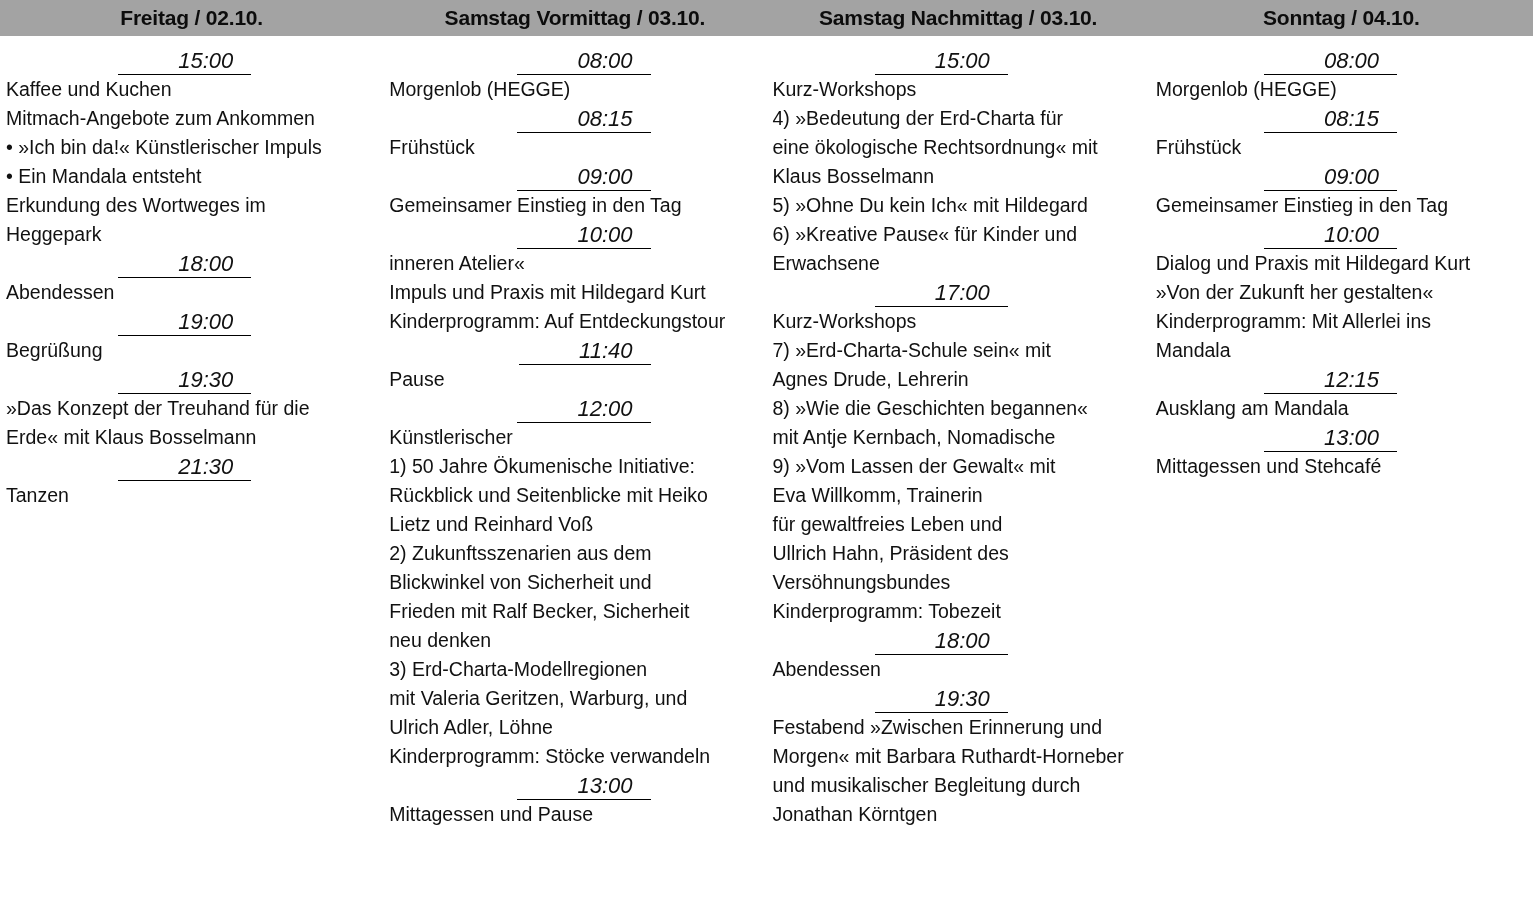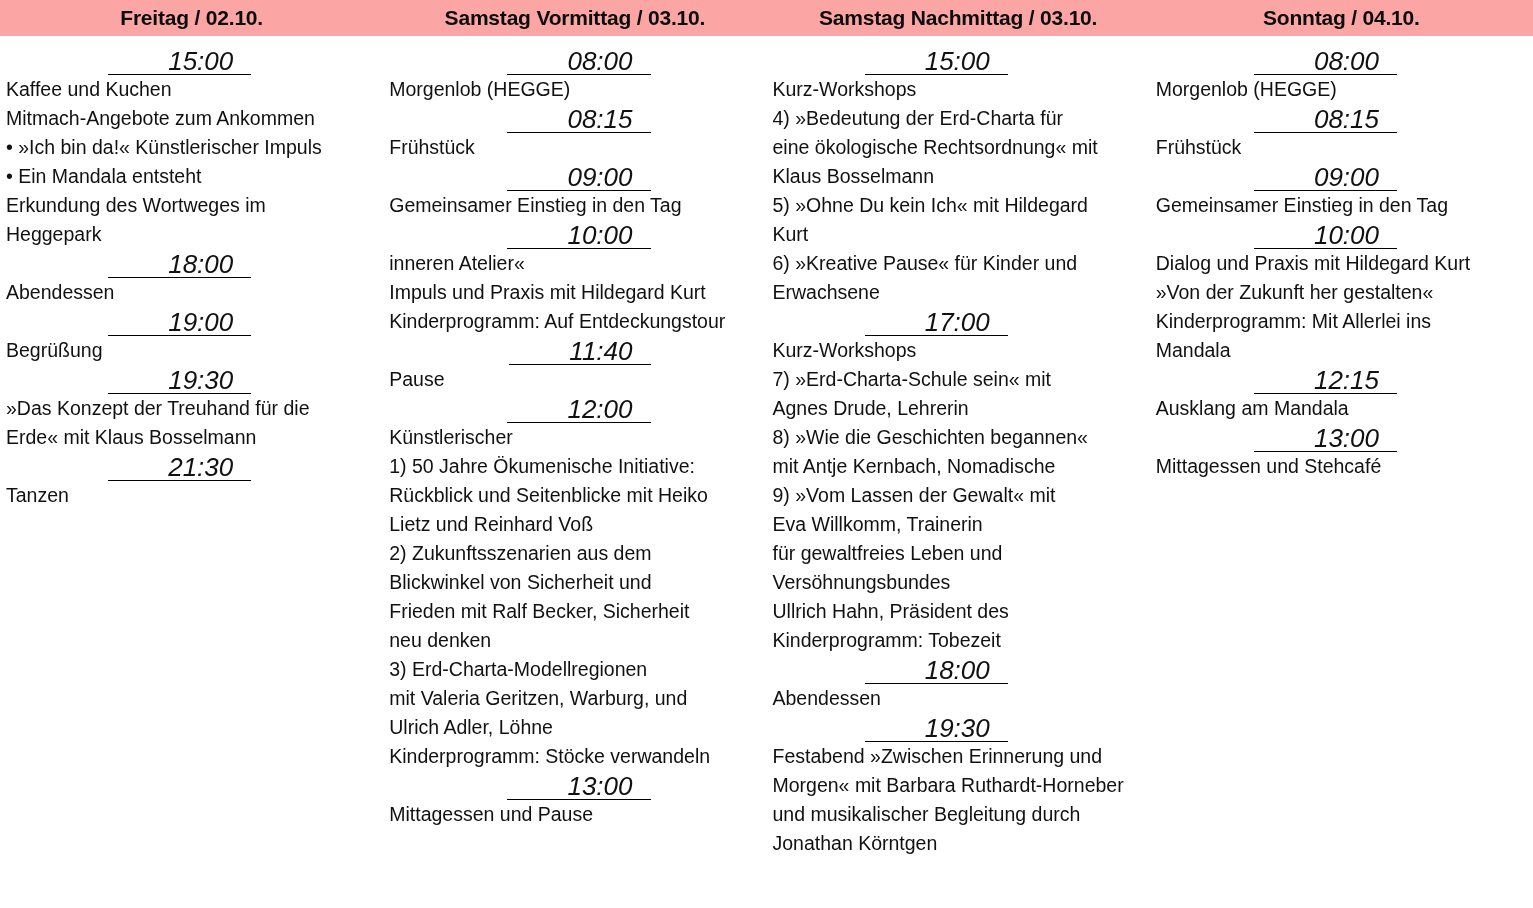--- a/index.html
+++ b/index.html
@@ -21,21 +21,21 @@
     height: 908px;
     position: relative;
     box-sizing: border-box;
   }
 
   
   .header-band {
     display: flex;
     width: 100%;
     height: 36px;
-    background: #fca5a5;
+    background: #a3a3a3;
     align-items: center;
   }
   .header-cell {
     flex: 0 0 383.25px;
     width: 383.25px;
     text-align: center;
     font-weight: bold;
     font-size: 21px;
     letter-spacing: -0.2px;
     color: #0c0c0c;
@@ -73,21 +73,21 @@
     padding-right: 128px;
     box-sizing: border-box;
   }
   .col-1 .time-row { padding-right: 128px; }
   .col-2 .time-row { padding-right: 112px; }
   .col-3 .time-row { padding-right: 138px; }
   .col-4 .time-row { padding-right: 132px; }
 
   .time-label {
     font-style: italic;
-    font-size: 26px;
+    font-size: 22px;
     line-height: 22px;
     color: #111111;
     border-bottom: 1.6px solid #000000;
     padding: 0 18px 2px 60px;
     text-align: center;
     display: inline-block;
     box-sizing: border-box;
     white-space: nowrap;
   }
 
@@ -195,36 +195,35 @@
     <div class="day-column col-3">
       <div class="col-inner">
           <div class="time-row">
             <div class="time-label">15:00</div>
           </div>
           <div class="event-line">Kurz-Workshops</div>
           <div class="event-line">4) »Bedeutung der Erd-Charta für</div>
           <div class="event-line">eine ökologische Rechtsordnung« mit</div>
           <div class="event-line">Klaus Bosselmann</div>
           <div class="event-line">5) »Ohne Du kein Ich« mit Hildegard</div>
-          <div class="event-line">Kurt</div>
           <div class="event-line">6) »Kreative Pause« für Kinder und</div>
           <div class="event-line">Erwachsene</div>
           <div class="time-row">
             <div class="time-label">17:00</div>
           </div>
           <div class="event-line">Kurz-Workshops</div>
           <div class="event-line">7) »Erd-Charta-Schule sein« mit</div>
           <div class="event-line">Agnes Drude, Lehrerin</div>
           <div class="event-line">8) »Wie die Geschichten begannen«</div>
           <div class="event-line">mit Antje Kernbach, Nomadische</div>
           <div class="event-line">9) »Vom Lassen der Gewalt« mit</div>
           <div class="event-line">Eva Willkomm, Trainerin</div>
           <div class="event-line">für gewaltfreies Leben und</div>
+          <div class="event-line">Ullrich Hahn, Präsident des</div>
           <div class="event-line">Versöhnungsbundes</div>
-          <div class="event-line">Ullrich Hahn, Präsident des</div>
           <div class="event-line">Kinderprogramm: Tobezeit</div>
           <div class="time-row">
             <div class="time-label">18:00</div>
           </div>
           <div class="event-line">Abendessen</div>
           <div class="time-row">
             <div class="time-label">19:30</div>
           </div>
           <div class="event-line">Festabend »Zwischen Erinnerung und</div>
           <div class="event-line">Morgen« mit Barbara Ruthardt-Horneber</div>

